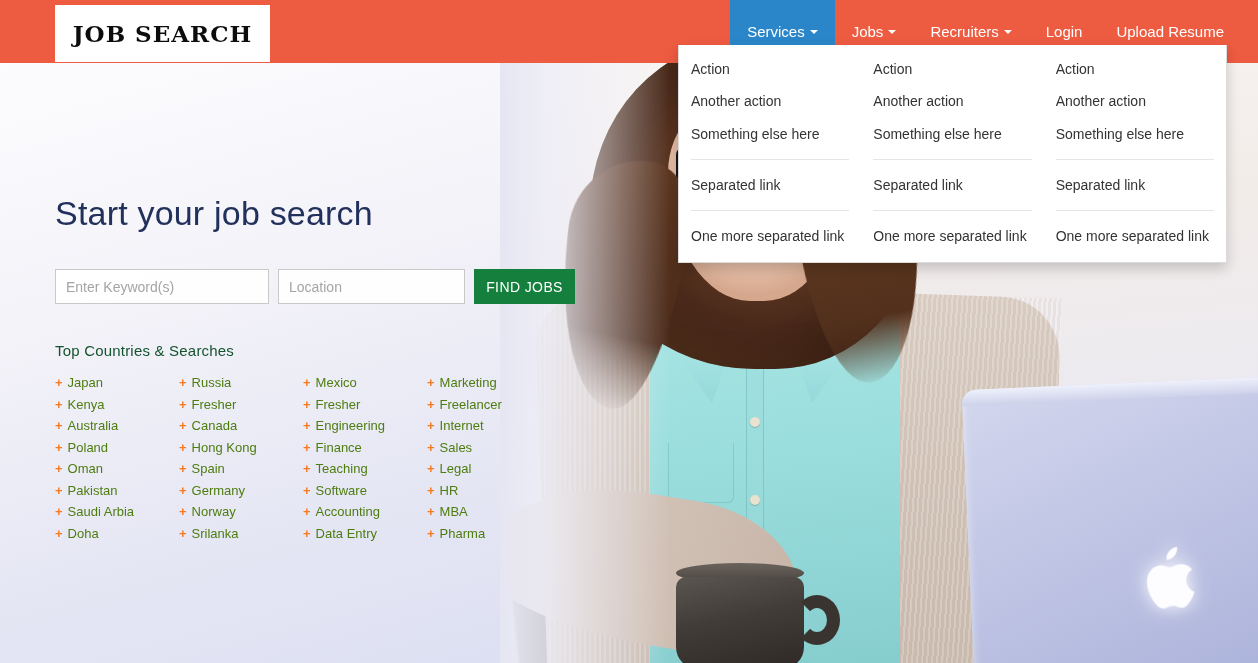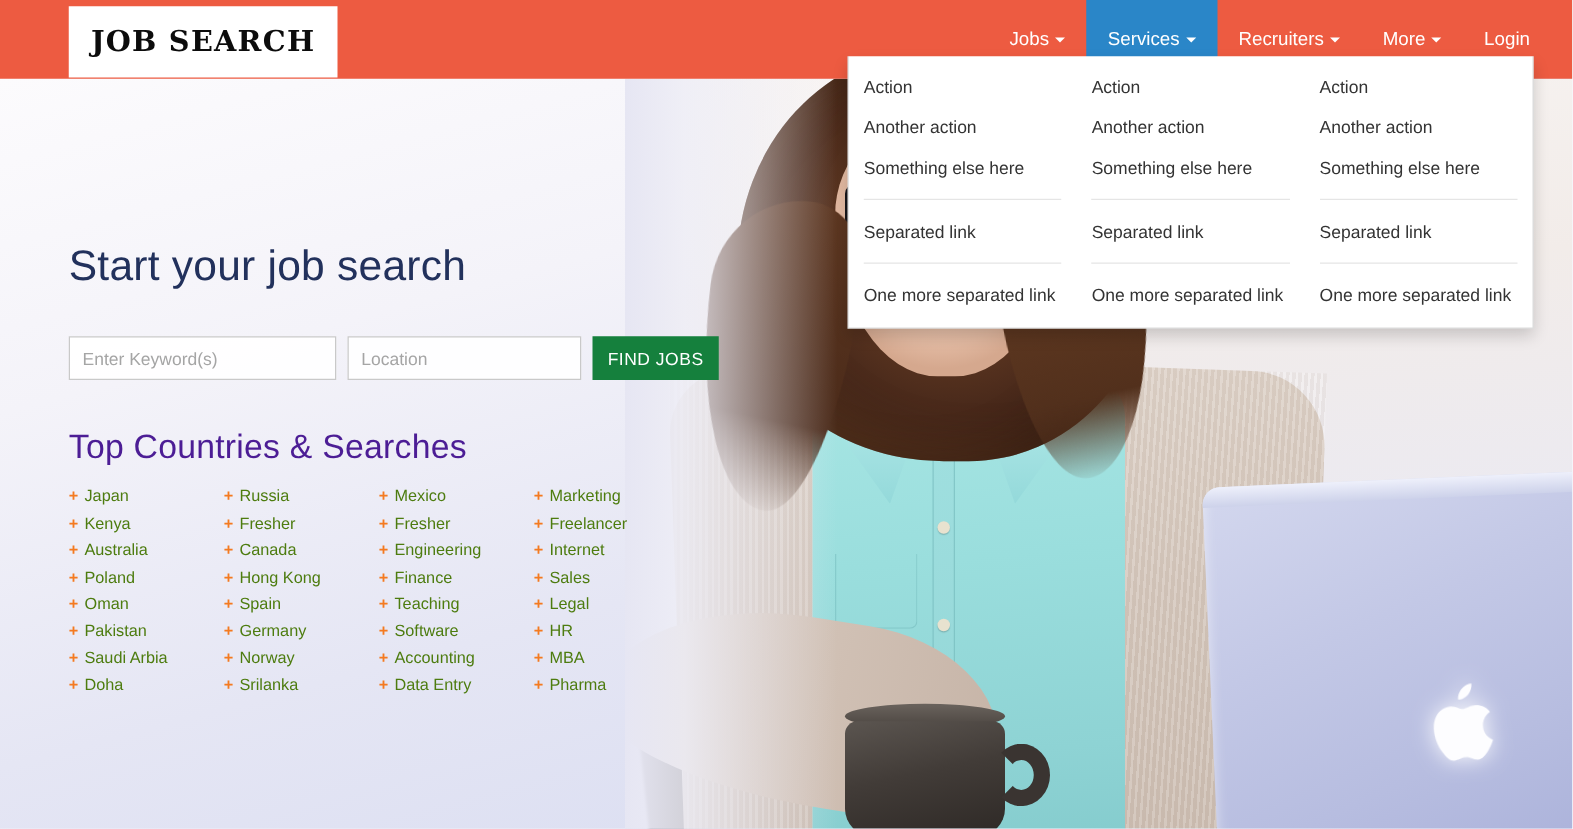--- a/index.html
+++ b/index.html
@@ -329,22 +329,22 @@
     border: none;
     color: #ffffff;
     font-size: 14px;
     letter-spacing: .4px;
     font-family: "Liberation Sans", sans-serif;
     cursor: pointer;
   }
 
   .top-countries-title {
     margin-top: 38px;
-    font-size: 27px;
-    color: #4c1d95;
+    font-size: 15px;
+    color: #14532d;
     font-weight: normal;
     letter-spacing: .2px;
   }
 
   .link-columns {
     display: flex;
     margin-top: 17px;
   }
   .link-col { width: 124px; }
   .link-col.wide { width: 124px; }
@@ -435,38 +435,37 @@
       <div class="photo-fade"></div>
     </div>
   </div>
 
   <div class="header">
     <div class="logo-box">
       <span class="logo-text">JOB SEARCH</span>
     </div>
 
     <nav class="nav">
+      <a class="nav-item active" href="#">
+        <span>Services</span>
+        <span class="caret"></span>
+      </a>
       <a class="nav-item" href="#">
         <span>Jobs</span>
-        <span class="caret"></span>
-      </a>
-      <a class="nav-item active" href="#">
-        <span>Services</span>
         <span class="caret"></span>
       </a>
       <a class="nav-item" href="#">
         <span>Recruiters</span>
         <span class="caret"></span>
       </a>
       <a class="nav-item" href="#">
-        <span>More</span>
-        <span class="caret"></span>
+        <span>Login</span>
       </a>
       <a class="nav-item" href="#">
-        <span>Login</span>
+        <span>Upload Resume</span>
       </a>
     </nav>
   </div>
 
   <div class="mega-menu">
     <div class="mega-col">
       <a class="mega-link" href="#">Action</a>
       <a class="mega-link" href="#">Another action</a>
       <a class="mega-link" href="#">Something else here</a>
       <div class="mega-divider"></div>

